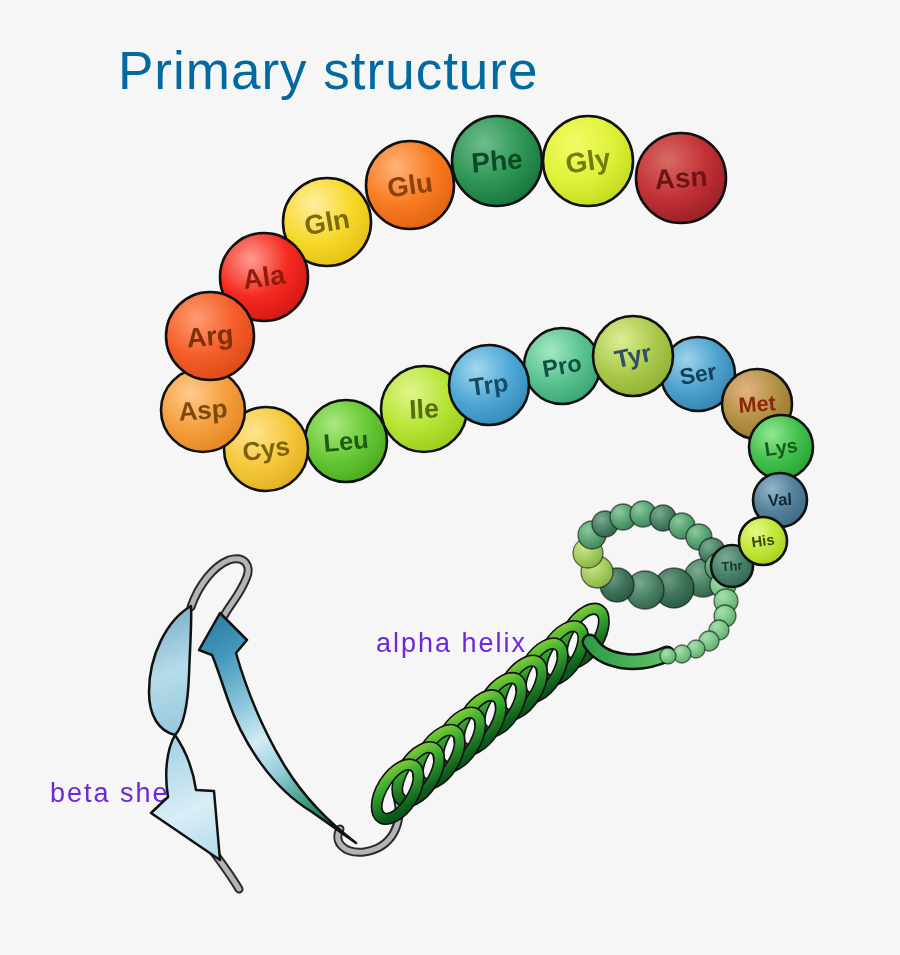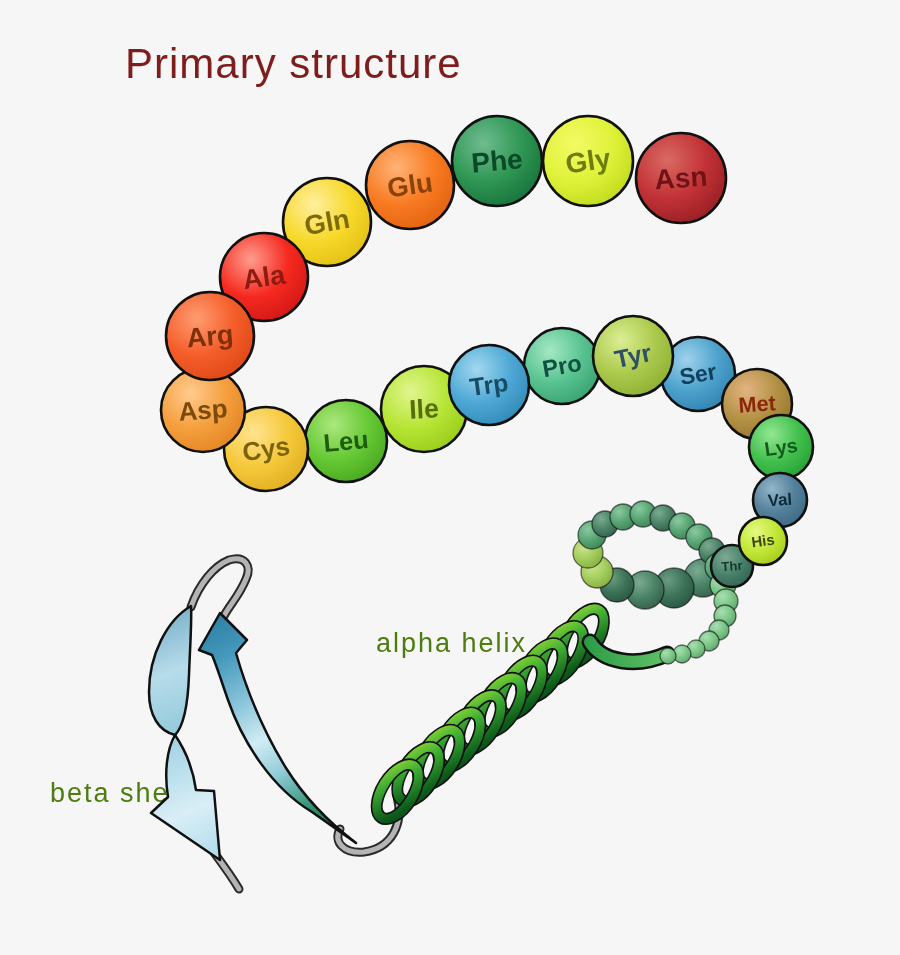--- a/index.html
+++ b/index.html
@@ -1,21 +1,21 @@
 <!DOCTYPE html>
 <html><head>
 <meta charset="utf-8">
 <style>
   html,body{margin:0;padding:0;}
   body{background:#f6f6f6;font-family:"Liberation Sans",sans-serif;}
   .stage{position:relative;width:900px;height:955px;background:#f6f6f6;overflow:hidden;}
   .stage svg{position:absolute;left:0;top:0;}
-  .title{position:absolute;left:118px;top:40px;font-size:42px;color:#7f1d1d;letter-spacing:1px;margin-left:7px;}
+  .title{position:absolute;left:118px;top:40px;font-size:53px;color:#0369a1;letter-spacing:1px;}
   .subtitle{position:absolute;left:127px;top:82px;font-size:29px;color:#242424;}
-  .anno{position:absolute;color:#4d7c0f;font-size:27px;letter-spacing:2px;}
+  .anno{position:absolute;color:#6d28d9;font-size:27px;letter-spacing:2px;}
   .anno.helix{left:376px;top:628px;}
   .anno.beta{left:50px;top:778px;}
 </style>
 </head>
 <body>
 
 <div class="stage">
   <div class="title">Primary structure</div>
   <div class="anno helix">alpha helix</div>
   <div class="anno beta">beta sheet</div>

